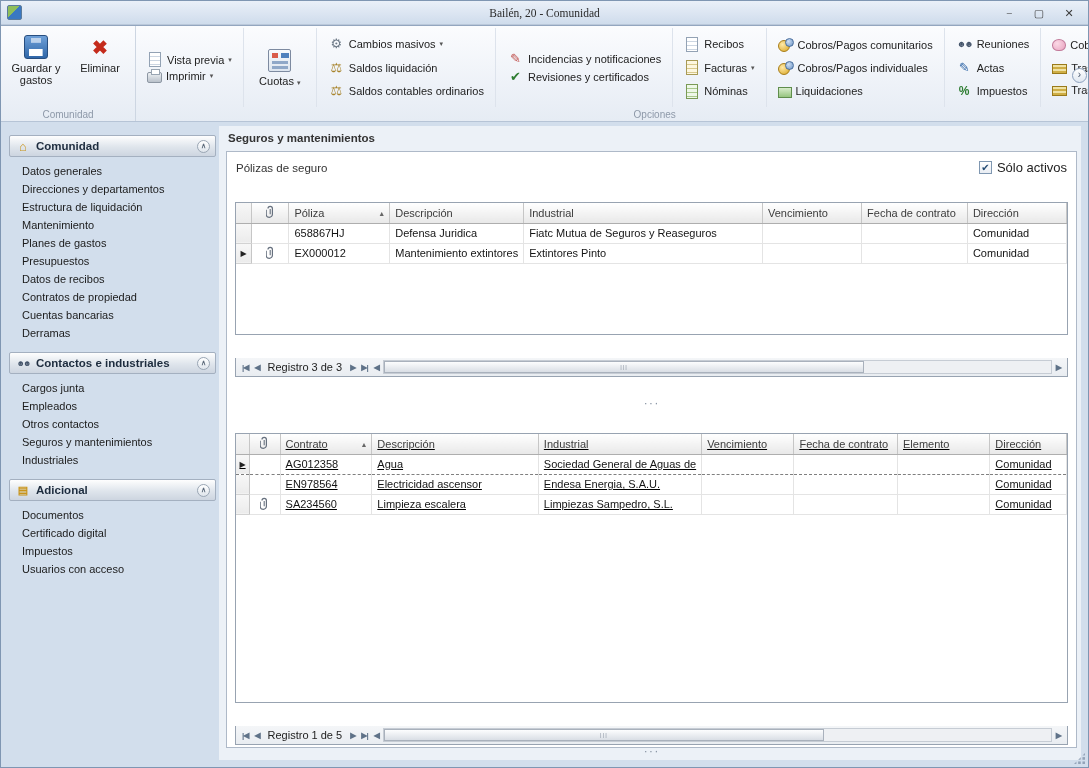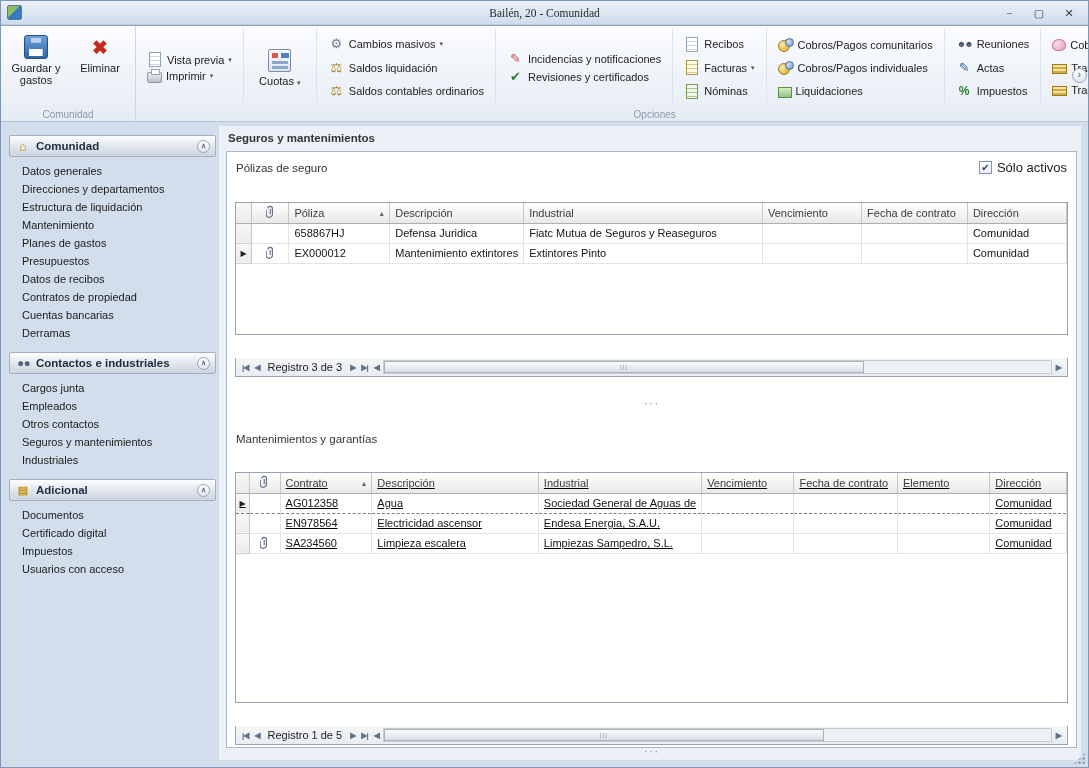--- a/index.html
+++ b/index.html
@@ -386,23 +386,20 @@
           <span class="pg">▶|</span>
           <span class="pg">◀</span>
           <div class="hscroll">
             <div class="hs-thumb t72">|||</div>
           </div>
           <span class="pg">▶</span>
         </div>
 
         <div class="dots">···</div>
 
-        <div class="sec-row">
-          <span class="sec-label">Mantenimientos y garantías</span>
-        </div>
 
         <div class="grid-box gb2">
             <table class="grid-table">
               <colgroup>
                 <col style="width: 16px;">
                 <col style="width: 38px;">
                 <col style="width: 102px;">
                 <col style="width: 185px;">
                 <col style="width: 158px;">
                 <col style="width: 100px;">

